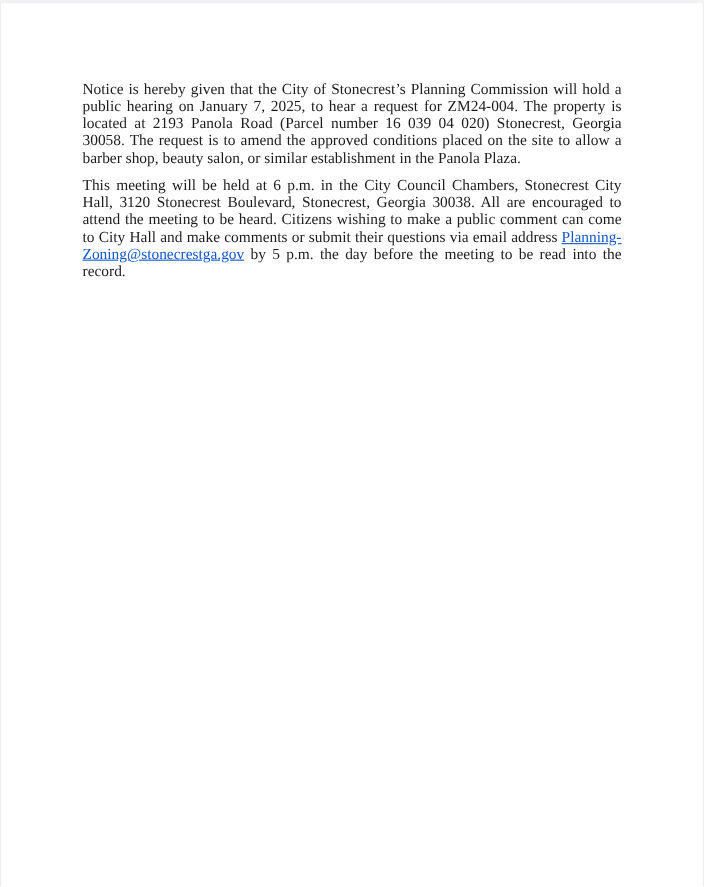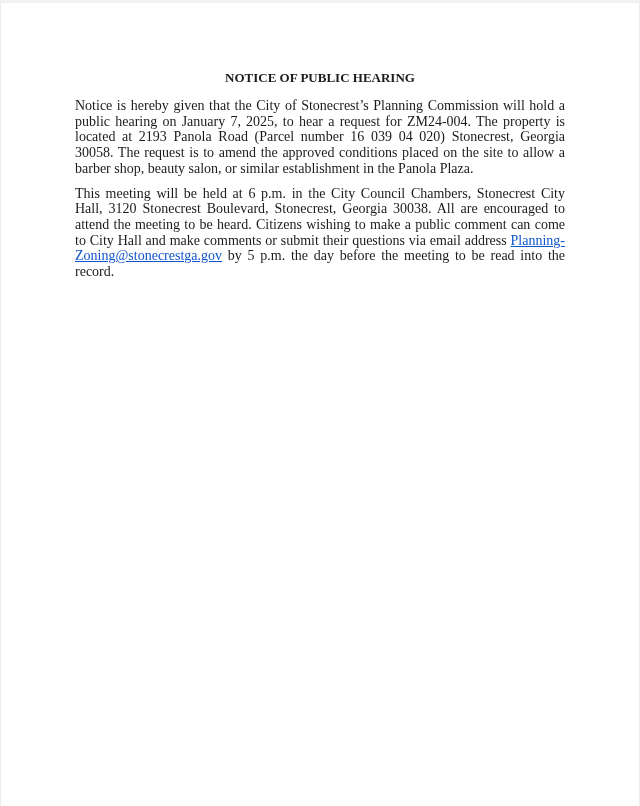--- a/index.html
+++ b/index.html
@@ -43,19 +43,18 @@
     color: var(--link-color, #1155cc);
     text-decoration: underline;
     cursor: pointer;
   }
 </style>
 </head>
 <body>
 
 <div class="page">
   <div class="content">
-    <h1 class="title">NOTICE OF PUBLIC HEARING</h1>
     <div>
         <p class="paragraph"><span>Notice is hereby given that the City of Stonecrest’s Planning Commission will hold a public hearing on January 7, 2025, to hear a request for ZM24-004. The property is located at 2193 Panola Road (Parcel number 16 039 04 020) Stonecrest, Georgia 30058. The request is to amend the approved conditions placed on the site to allow a barber shop, beauty salon, or similar establishment in the Panola Plaza.</span></p>
         <p class="paragraph"><span>This meeting will be held at 6 p.m. in the City Council Chambers, Stonecrest City Hall, 3120 Stonecrest Boulevard, Stonecrest, Georgia 30038. All are encouraged to attend the meeting to be heard. Citizens wishing to make a public comment can come to City Hall and make comments or submit their questions via email address </span><a class="doc-link" href="#">Planning-Zoning@stonecrestga.gov</a><span> by 5 p.m. the day before the meeting to be read into the record.</span></p>
       </div>
   </div>
 </div>
 
 </body></html>

